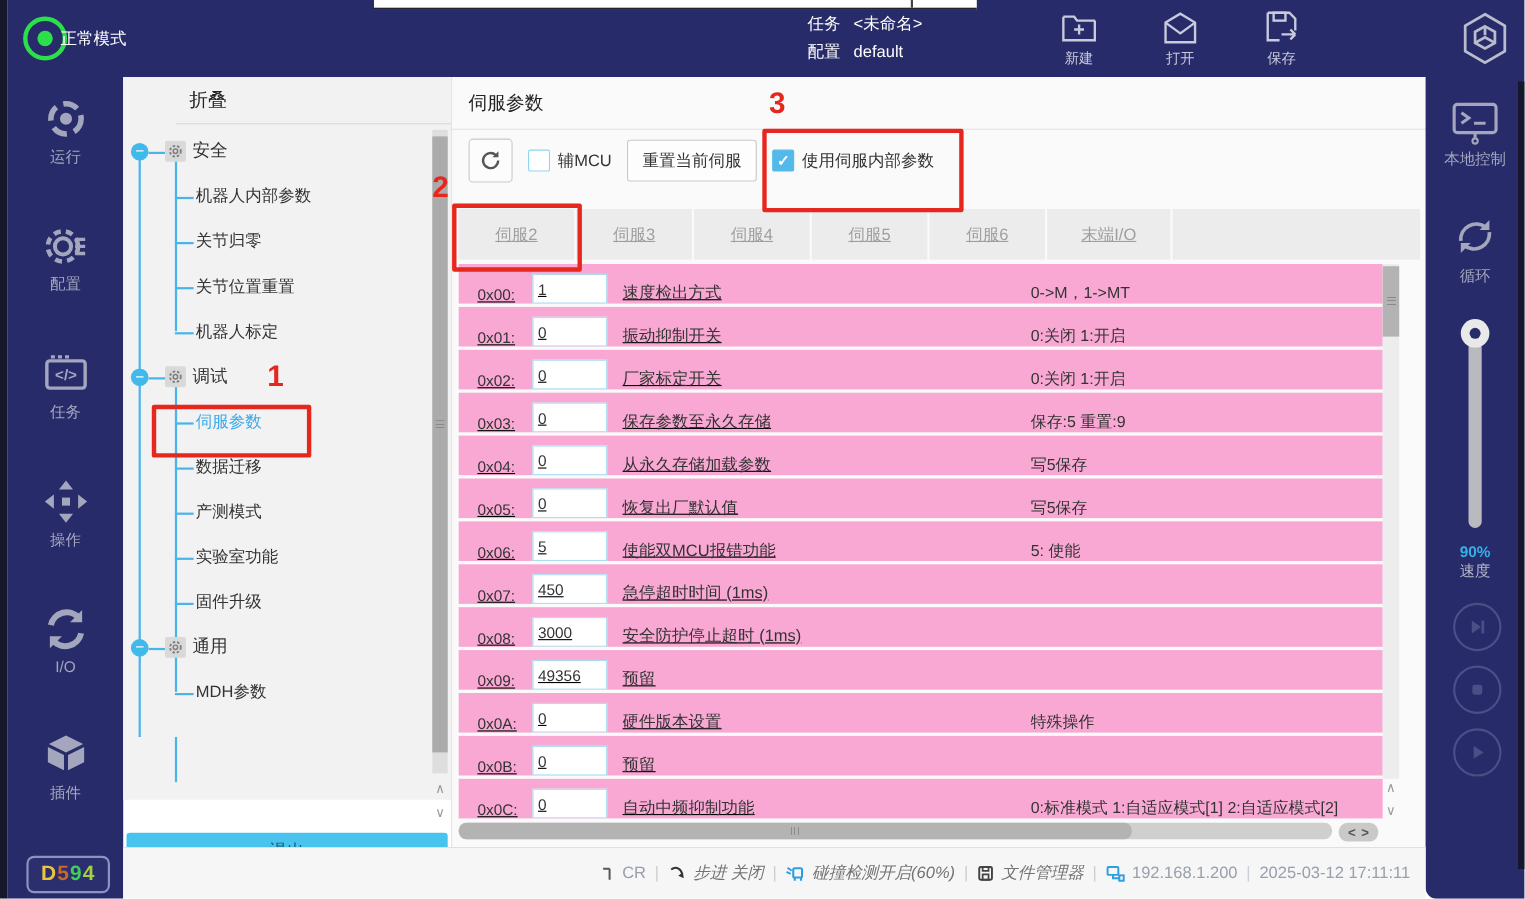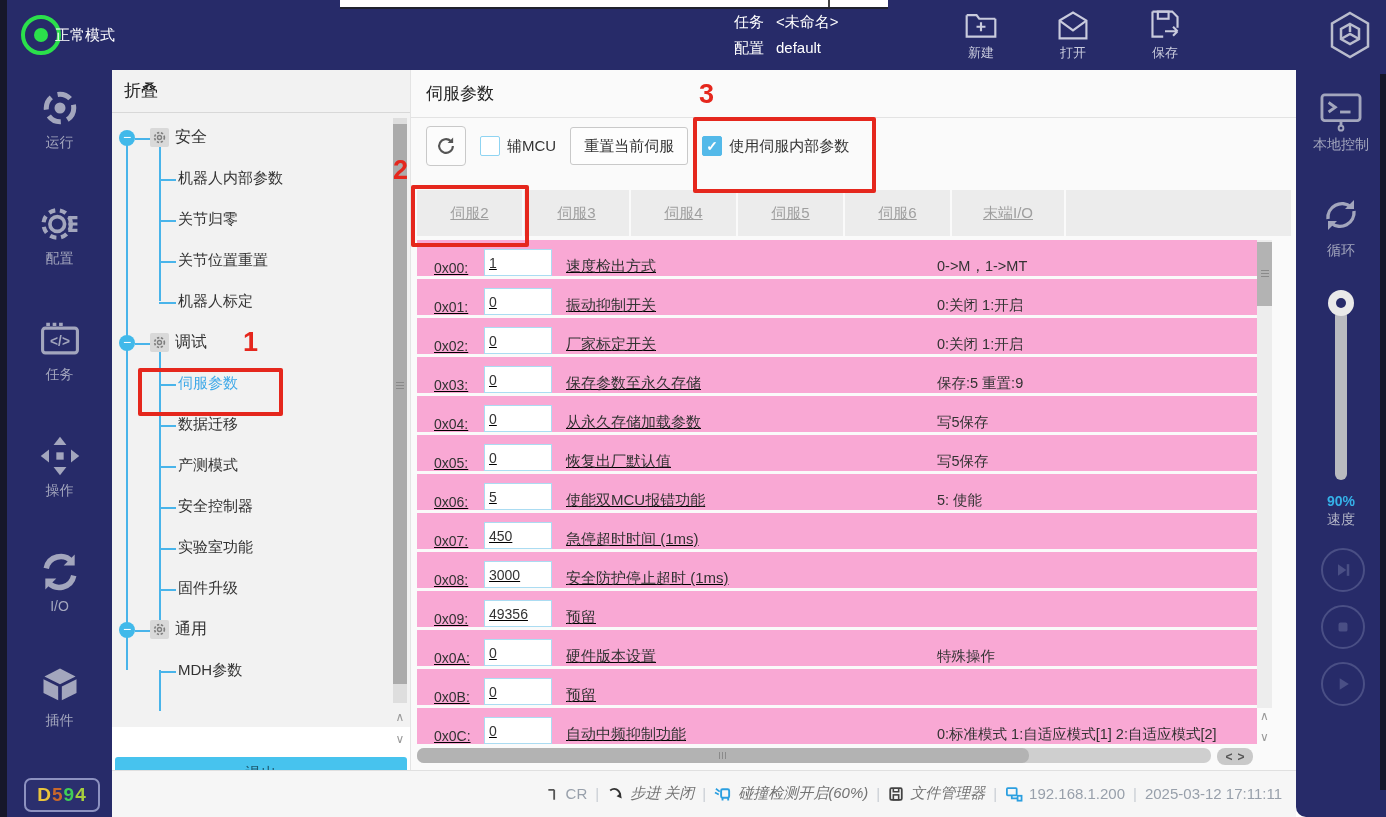--- a/index.html
+++ b/index.html
@@ -20,21 +20,21 @@
   .task-block .lbl{margin-right:12px;}
   .top-actions{left:946px;top:8px;display:flex;gap:36px;}
   .top-action{width:56px;display:flex;flex-direction:column;align-items:center;gap:2px;color:#c9cbdd;font-size:13px;cursor:pointer;}
   .logo-box{left:1315px;top:7px;width:56px;height:56px;}
   
   .leftnav{left:7px;top:70px;width:105px;height:747px;background:#272b69;}
   .leftnav-items{display:flex;flex-direction:column;align-items:center;padding-top:16px;gap:50px;}
   .nav-item{display:flex;flex-direction:column;align-items:center;gap:4px;color:#a3a6bd;font-size:14px;cursor:pointer;}
   .badge{position:absolute;left:17px;bottom:5px;width:72px;height:30px;border:2px solid #8d92c0;border-radius:7px;display:flex;align-items:center;justify-content:center;font-size:19px;font-weight:bold;letter-spacing:1px;background:#2b2f6e;}
   
-  .treepanel{left:112px;top:70px;width:298px;height:657px;background:#f2f2f2;}
+  .treepanel{left:112px;top:70px;width:298px;height:657px;background:#f2f2f2;padding-left:48px;}
   .tree-header{height:42px;line-height:42px;padding-left:12px;font-size:17px;color:#222;border-bottom:1px solid #d8d8d8;}
   .tree{position:absolute;left:0;top:43px;width:278px;padding-top:4px;}
   .tgroup,.tchild{position:relative;height:41px;display:flex;align-items:center;z-index:2;cursor:pointer;}
   .tgroup .minus{position:absolute;left:7px;width:16px;height:16px;border-radius:50%;background:#41b9ea;color:#fff;font-size:14px;line-height:15px;text-align:center;}
   .tgroup::before{content:'';position:absolute;left:23px;top:50%;width:15px;height:2px;background:#49b4ea;}
   .tgroup .gearbox{position:absolute;left:38px;width:19px;height:19px;background:#d9d9d9;border-radius:2px;display:flex;align-items:center;justify-content:center;}
   .tgroup .glabel{position:absolute;left:63px;font-size:16px;color:#333;}
   .tchild::before{content:'';position:absolute;left:47px;top:50%;width:17px;height:2px;background:#49b4ea;}
   .tchild .clabel{position:absolute;left:66px;font-size:15px;color:#333;}
   .tchild.selected .clabel{color:#3fa9e8;}
@@ -241,23 +241,20 @@
         <div class="tchild selected">
           <span class="clabel">伺服参数</span>
         </div>
         <div class="tchild">
           <span class="clabel">数据迁移</span>
         </div>
         <div class="tchild">
           <span class="clabel">产测模式</span>
         </div>
         <div class="tchild">
-          <span class="clabel">安全控制器</span>
-        </div>
-        <div class="tchild">
           <span class="clabel">实验室功能</span>
         </div>
         <div class="tchild">
           <span class="clabel">固件升级</span>
         </div>
         <div class="rail" style="left: 47px; top: 229px; height: 287px;"></div>
         <div class="tgroup">
           <span class="minus">−</span>
           <span class="gearbox">
             <svg width="15" height="15" viewBox="0 0 20 20">

